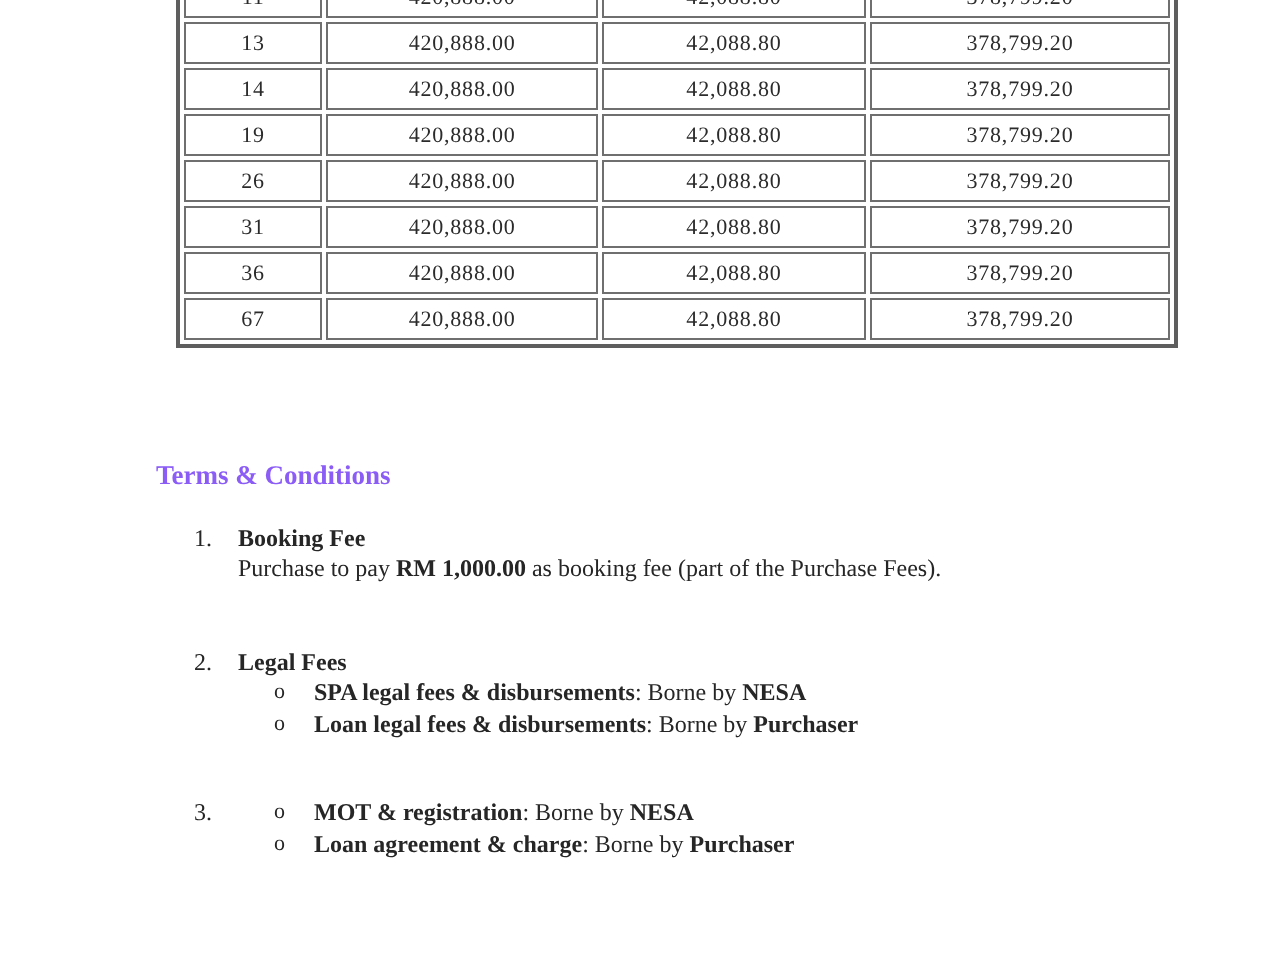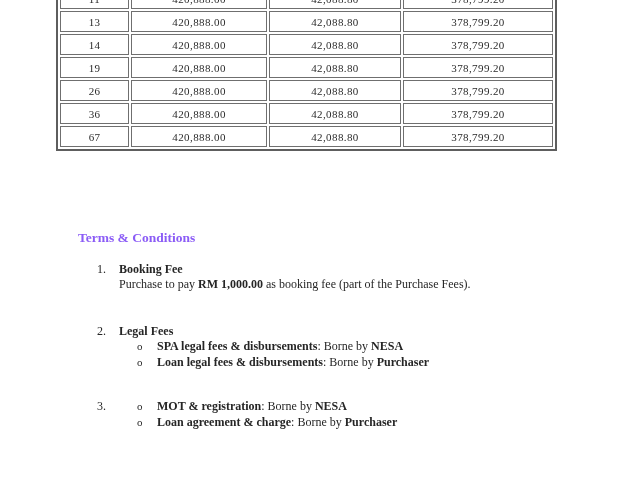--- a/index.html
+++ b/index.html
@@ -9,21 +9,21 @@
     position: relative;
     overflow: hidden;
     font-family: "Liberation Serif", "DejaVu Serif", serif;
     color: #262626;
   }
   .scan { filter: blur(0.3px); }
 
   
   .table-clip {
     position: absolute;
-    left: 56px; top: 0;
+    left: 88px; top: 0;
     width: 503px; height: 198px;
     overflow: hidden;
   }
   table.payment {
     margin-top: -16px;
     width: 501px;
     table-layout: fixed;
     border-collapse: separate;
     border-spacing: 2px;
     border: 2px solid #5e5e5e;
@@ -122,20 +122,26 @@
             <td>42,088.80</td>
             <td>378,799.20</td>
           </tr>
           <tr>
             <td>26</td>
             <td>420,888.00</td>
             <td>42,088.80</td>
             <td>378,799.20</td>
           </tr>
           <tr>
+            <td>31</td>
+            <td>420,888.00</td>
+            <td>42,088.80</td>
+            <td>378,799.20</td>
+          </tr>
+          <tr>
             <td>36</td>
             <td>420,888.00</td>
             <td>42,088.80</td>
             <td>378,799.20</td>
           </tr>
           <tr>
             <td>67</td>
             <td>420,888.00</td>
             <td>42,088.80</td>
             <td>378,799.20</td>

